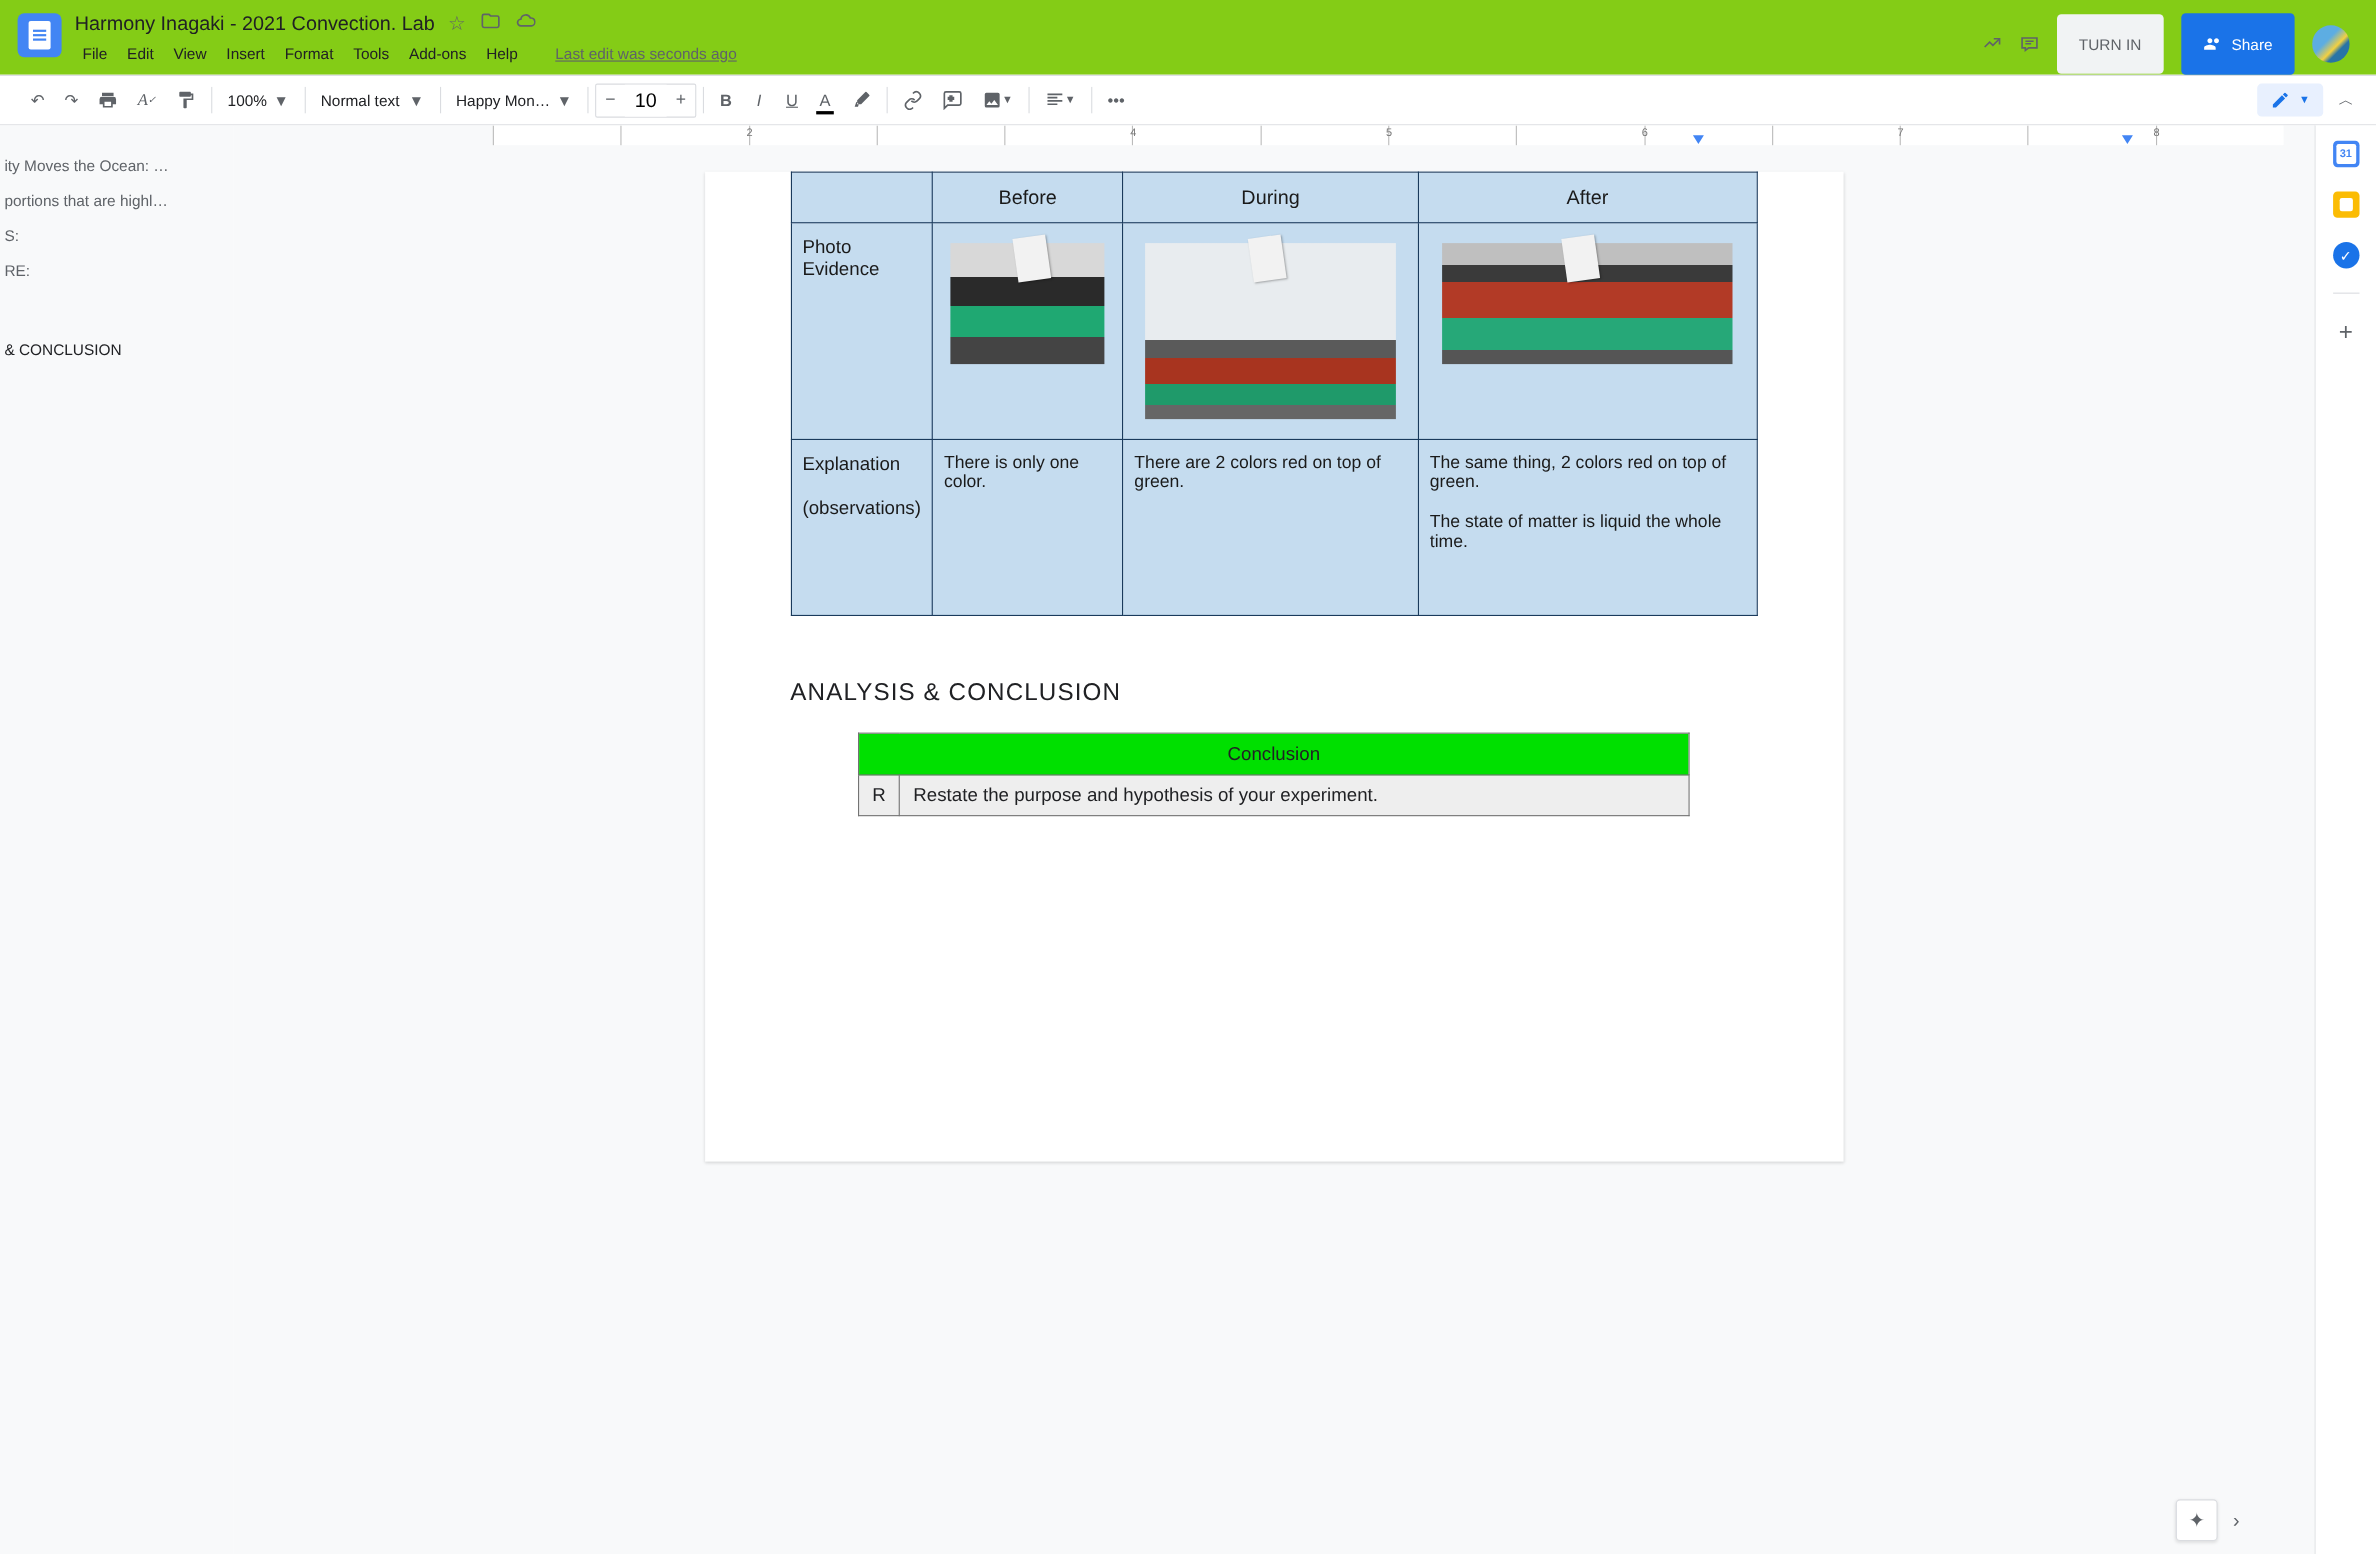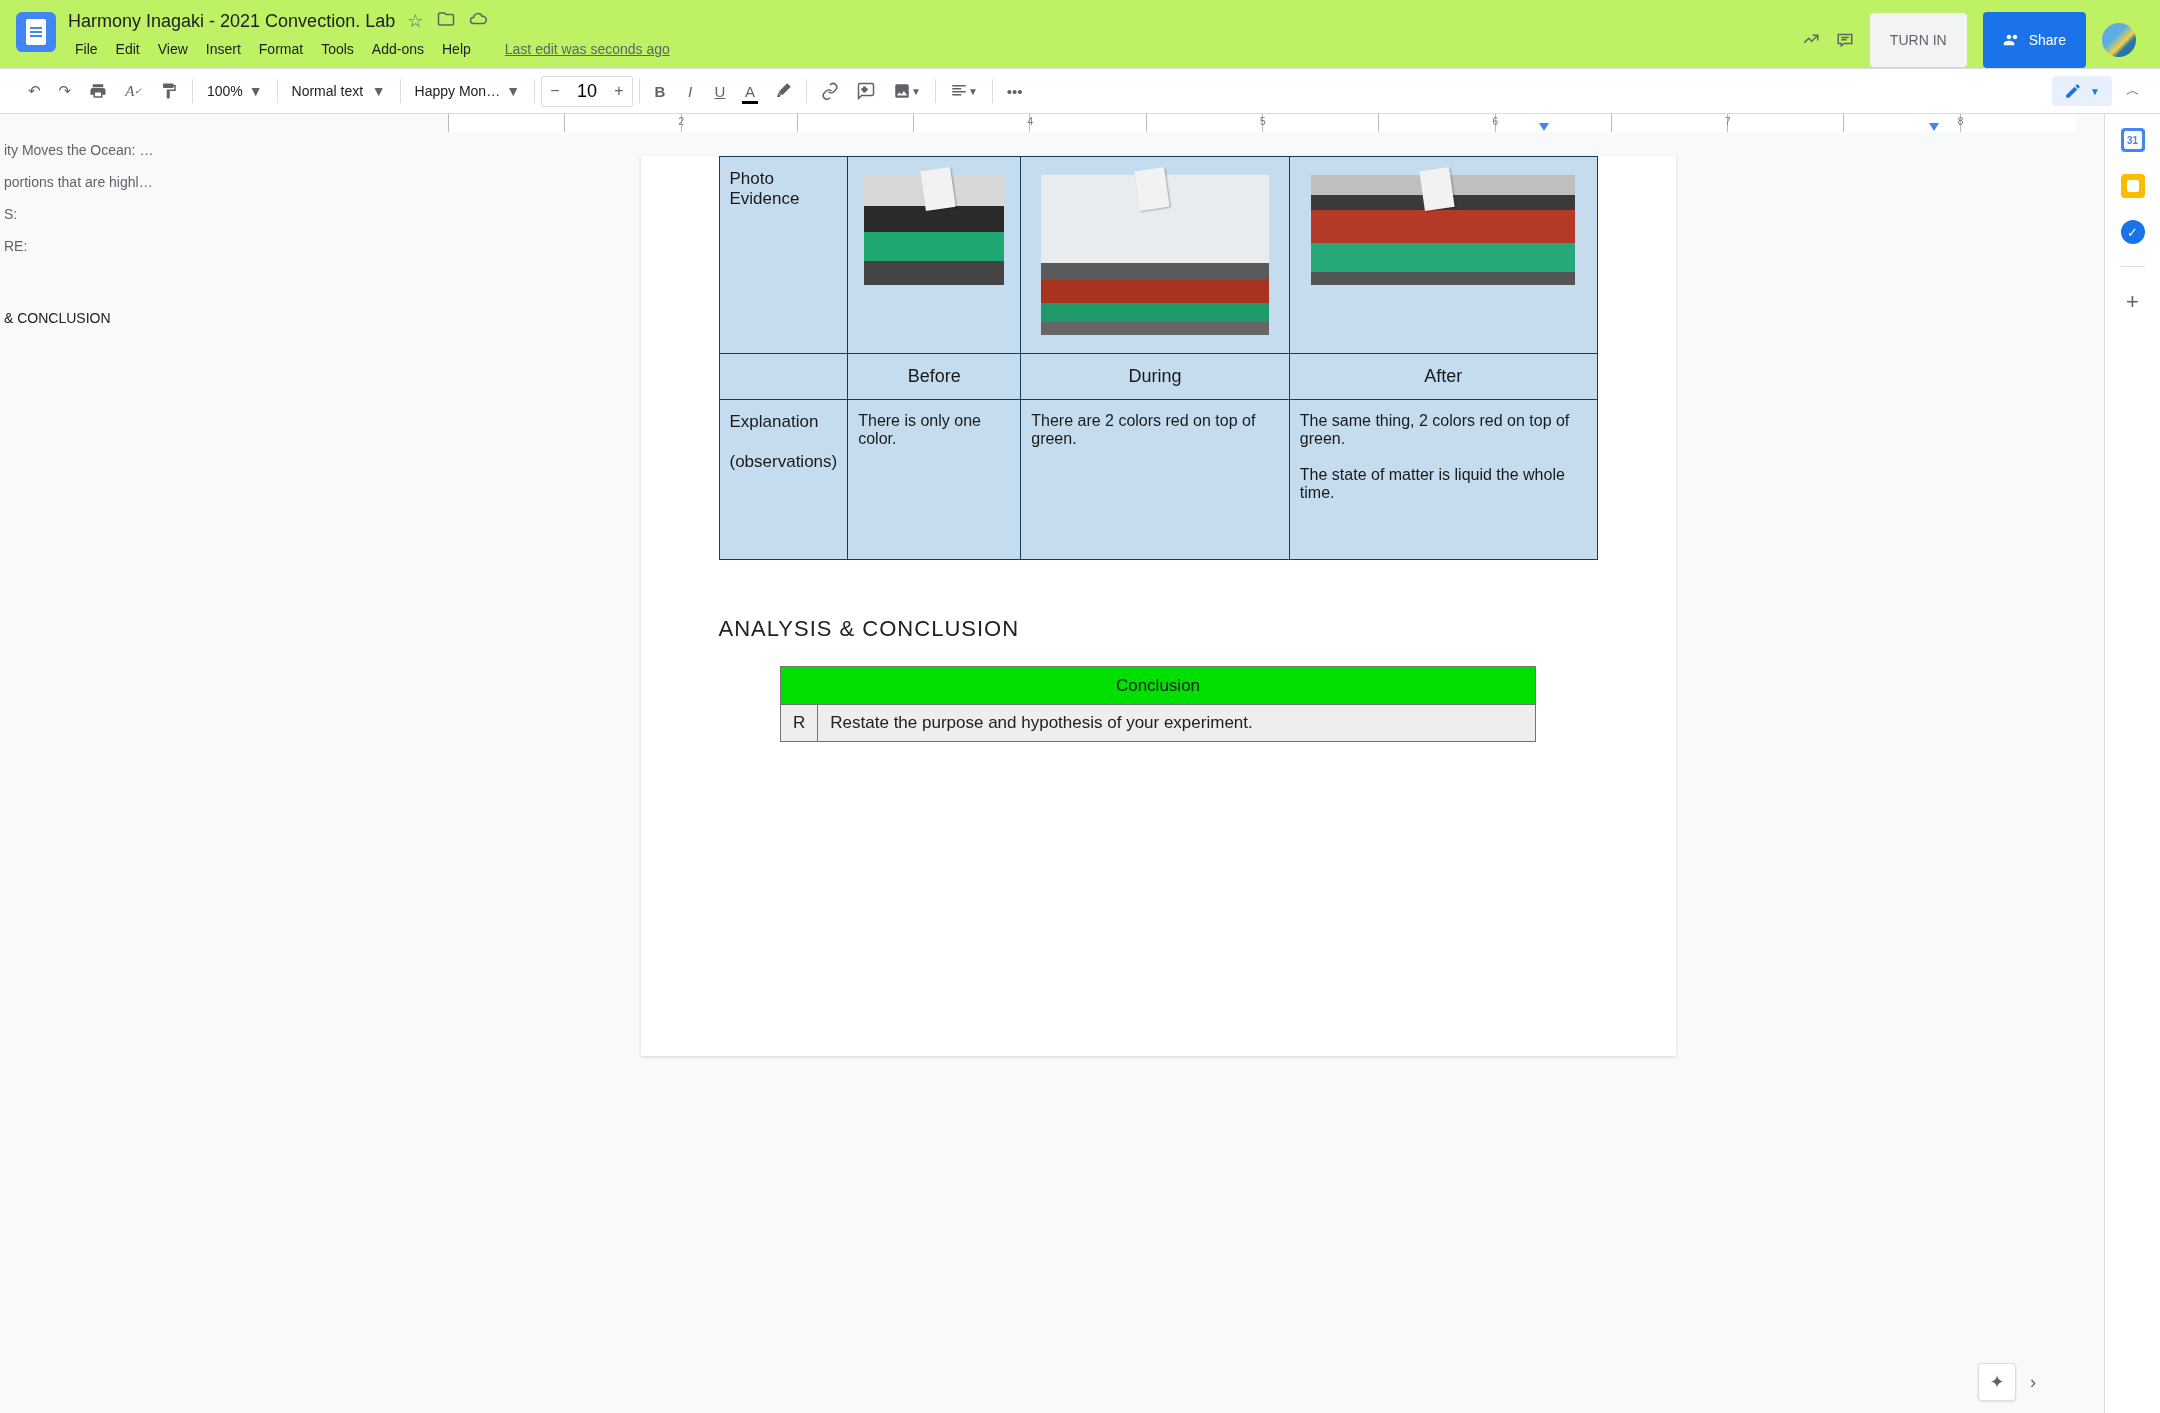--- a/index.html
+++ b/index.html
@@ -1,17 +1,17 @@
 <!DOCTYPE html>
 <html><head>
 <meta charset="utf-8">
 <style>
 *{box-sizing:border-box;margin:0;padding:0}
 body{font-family:Arial,Helvetica,sans-serif;font-size:14px;color:#202124;background:#fff;overflow:hidden}
-.header{background:#bef264;padding:8px 16px 0;display:flex;align-items:flex-start}
+.header{background:#84cc16;padding:8px 16px 0;display:flex;align-items:flex-start}
 .logo{width:40px;height:40px;background:#4285f4;border-radius:6px;display:flex;align-items:center;justify-content:center;margin-right:12px;margin-top:4px}
 .logo-inner{width:20px;height:26px;background:#fff;border-radius:2px;position:relative}
 .logo-inner::after{content:"";position:absolute;left:4px;top:8px;width:12px;height:2px;background:#4285f4;box-shadow:0 4px 0 #4285f4,0 8px 0 #4285f4}
 .title-area{flex:1}
 .doc-title{font-size:18px;color:#202124;display:flex;align-items:center;gap:12px;padding:2px 0}
 .title-icons{display:flex;gap:14px;color:#5f6368;font-size:18px}
 .menubar{display:flex;gap:4px;color:#202124;font-size:14px;margin-top:2px}
 .menubar span{padding:4px 7px;cursor:pointer;border-radius:4px}
 .last-edit{color:#5f6368;text-decoration:underline;margin-left:16px}
 .header-right{display:flex;align-items:center;gap:16px;padding-right:8px;padding-top:4px}
@@ -251,36 +251,36 @@
           </div>
       </div>
       <div class="indent-marker" style="left:67%"></div>
       <div class="indent-marker" style="left:91%"></div>
     </div>
 
     <div class="page">
       <table class="data-table">
         <tbody>
             <tr>
+          <th style="width:14%"></th>
+          <th>Before</th>
+          <th>During</th>
+          <th>After</th>
+        </tr>
+        <tr>
           <td class="rowhdr">Photo Evidence</td>
           <td>
                 <div class="photo before"></div>
               </td>
           <td>
                 <div class="photo during"></div>
               </td>
           <td>
                 <div class="photo after"></div>
               </td>
-        </tr>
-        <tr>
-          <th style="width:14%"></th>
-          <th>Before</th>
-          <th>During</th>
-          <th>After</th>
         </tr>
         <tr style="height:160px">
           <td class="rowhdr">
             <div>Explanation</div><br>
             <div>(observations)</div>
           </td>
           <td>There is only one color.</td>
           <td>There are 2 colors red on top of green.</td>
           <td>
             <div>The same thing, 2 colors red on top of green.</div><br>

